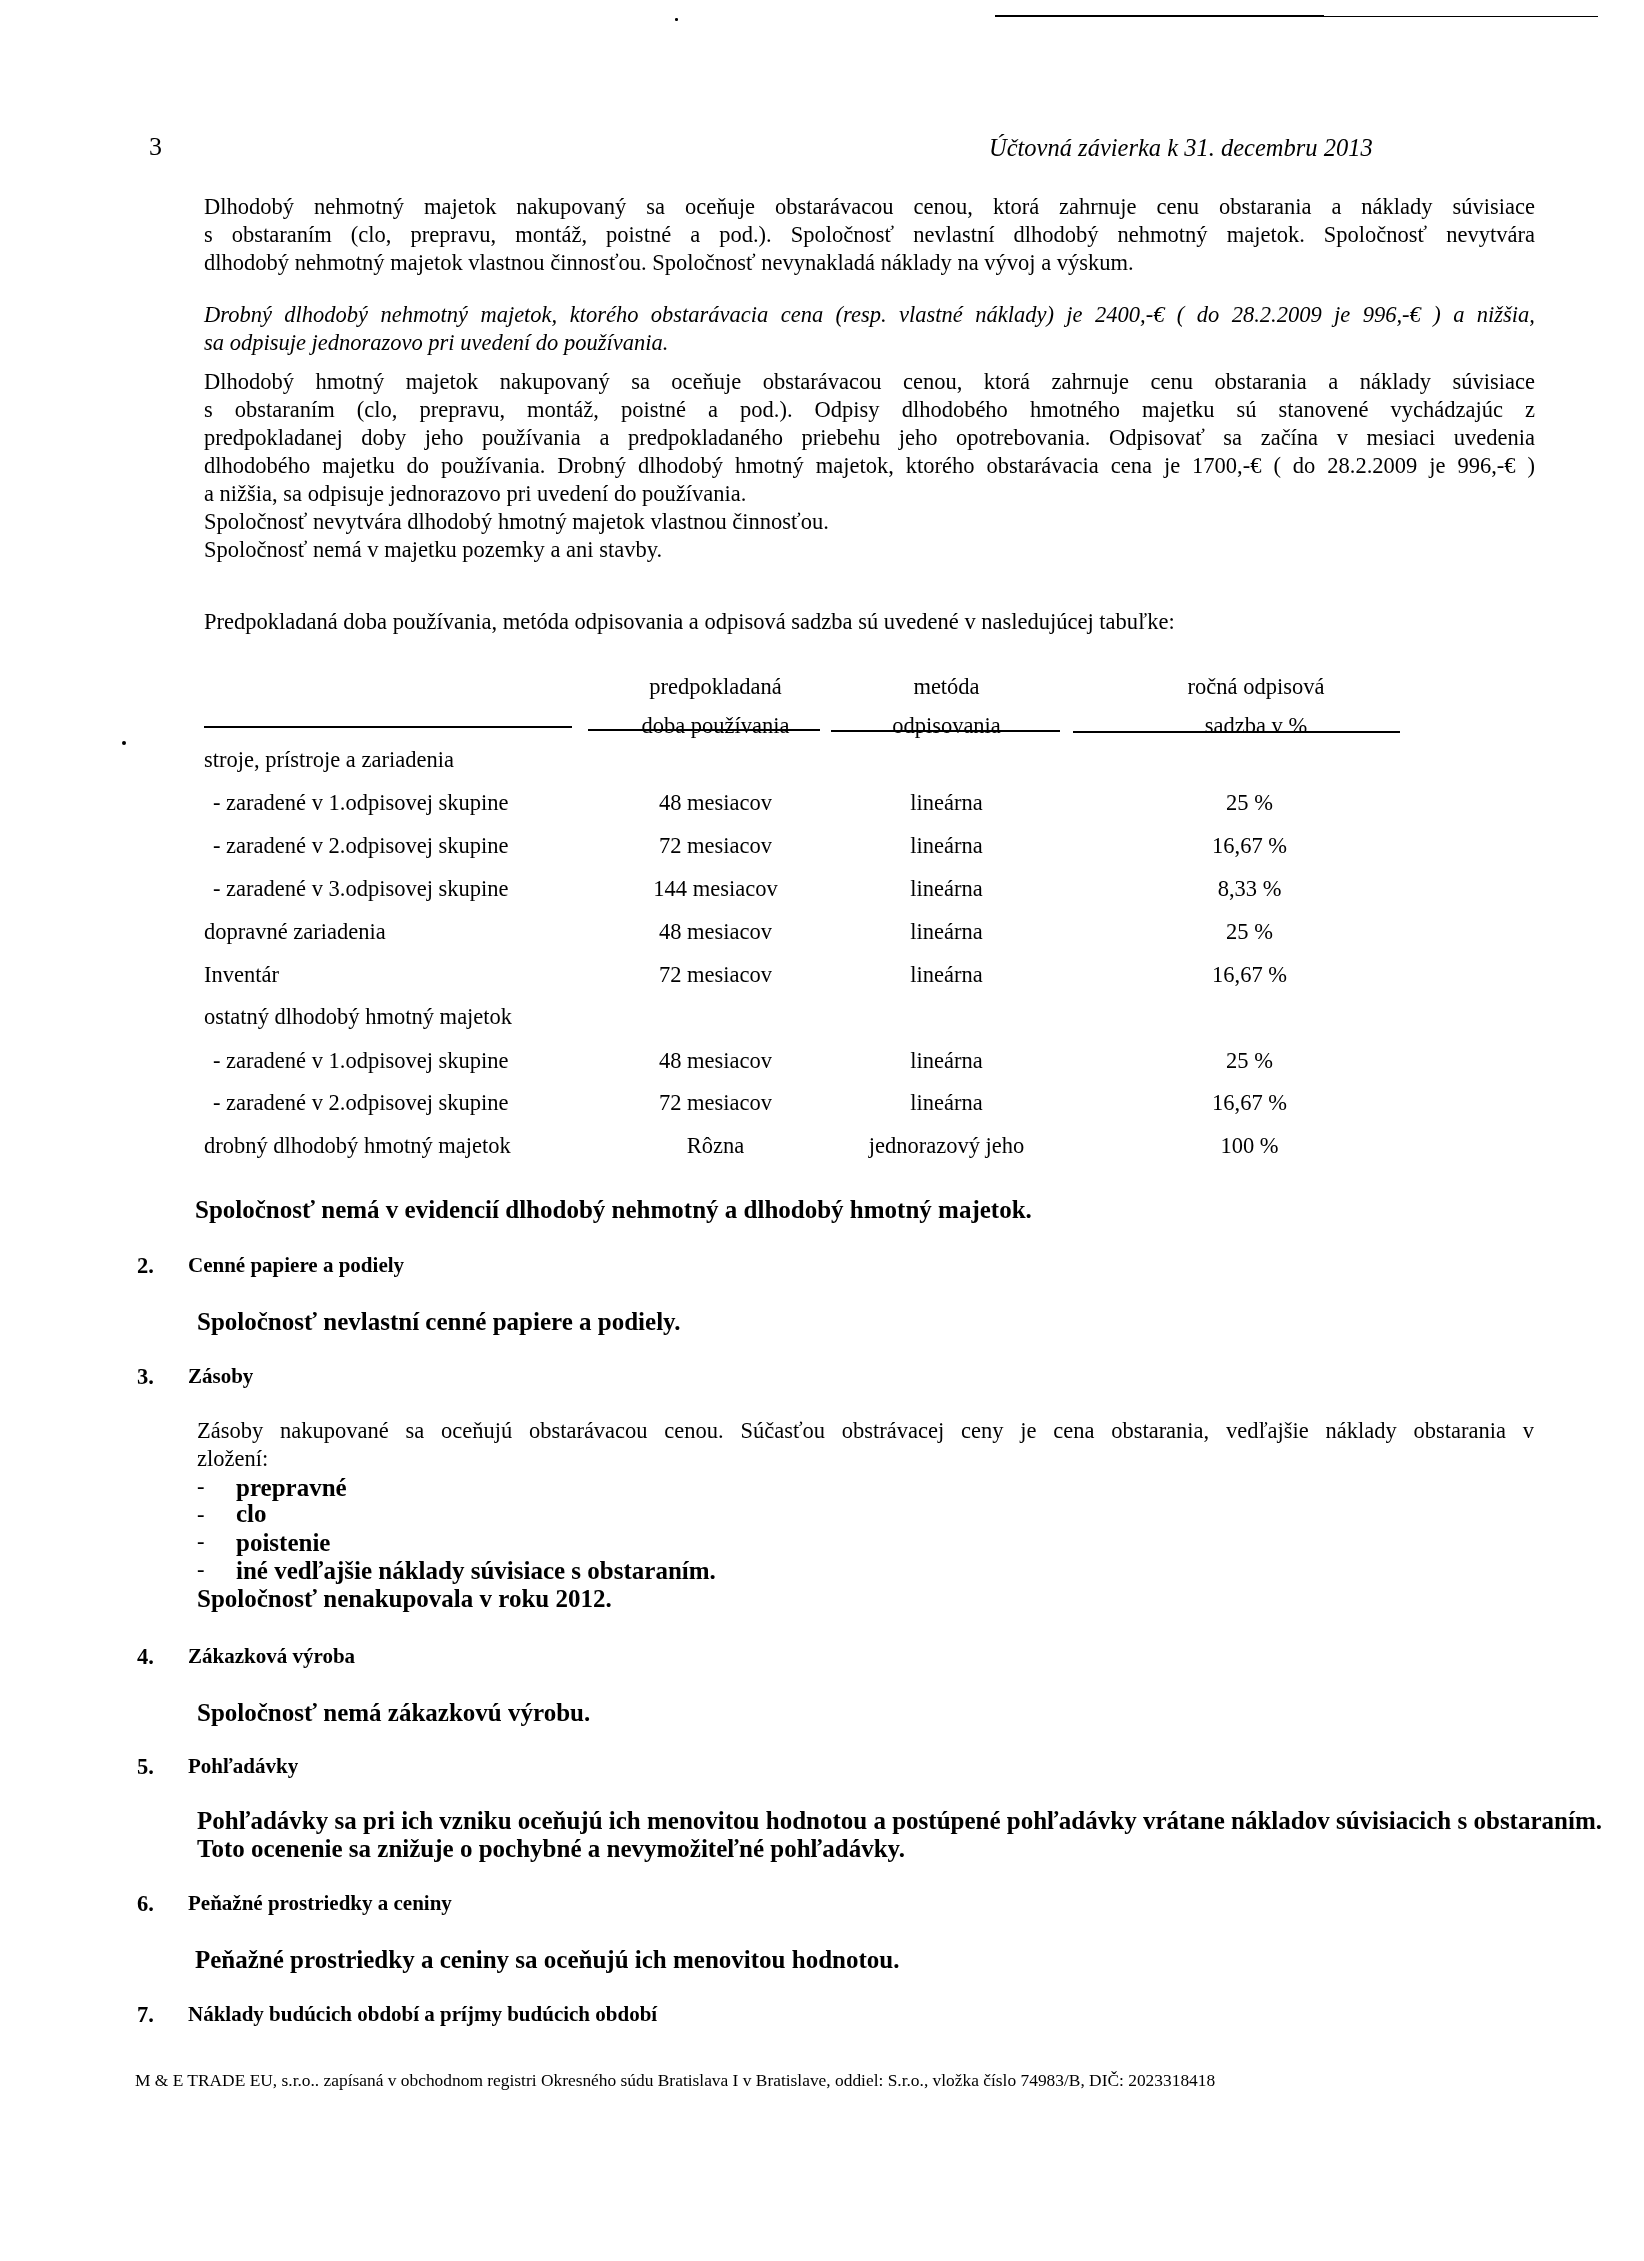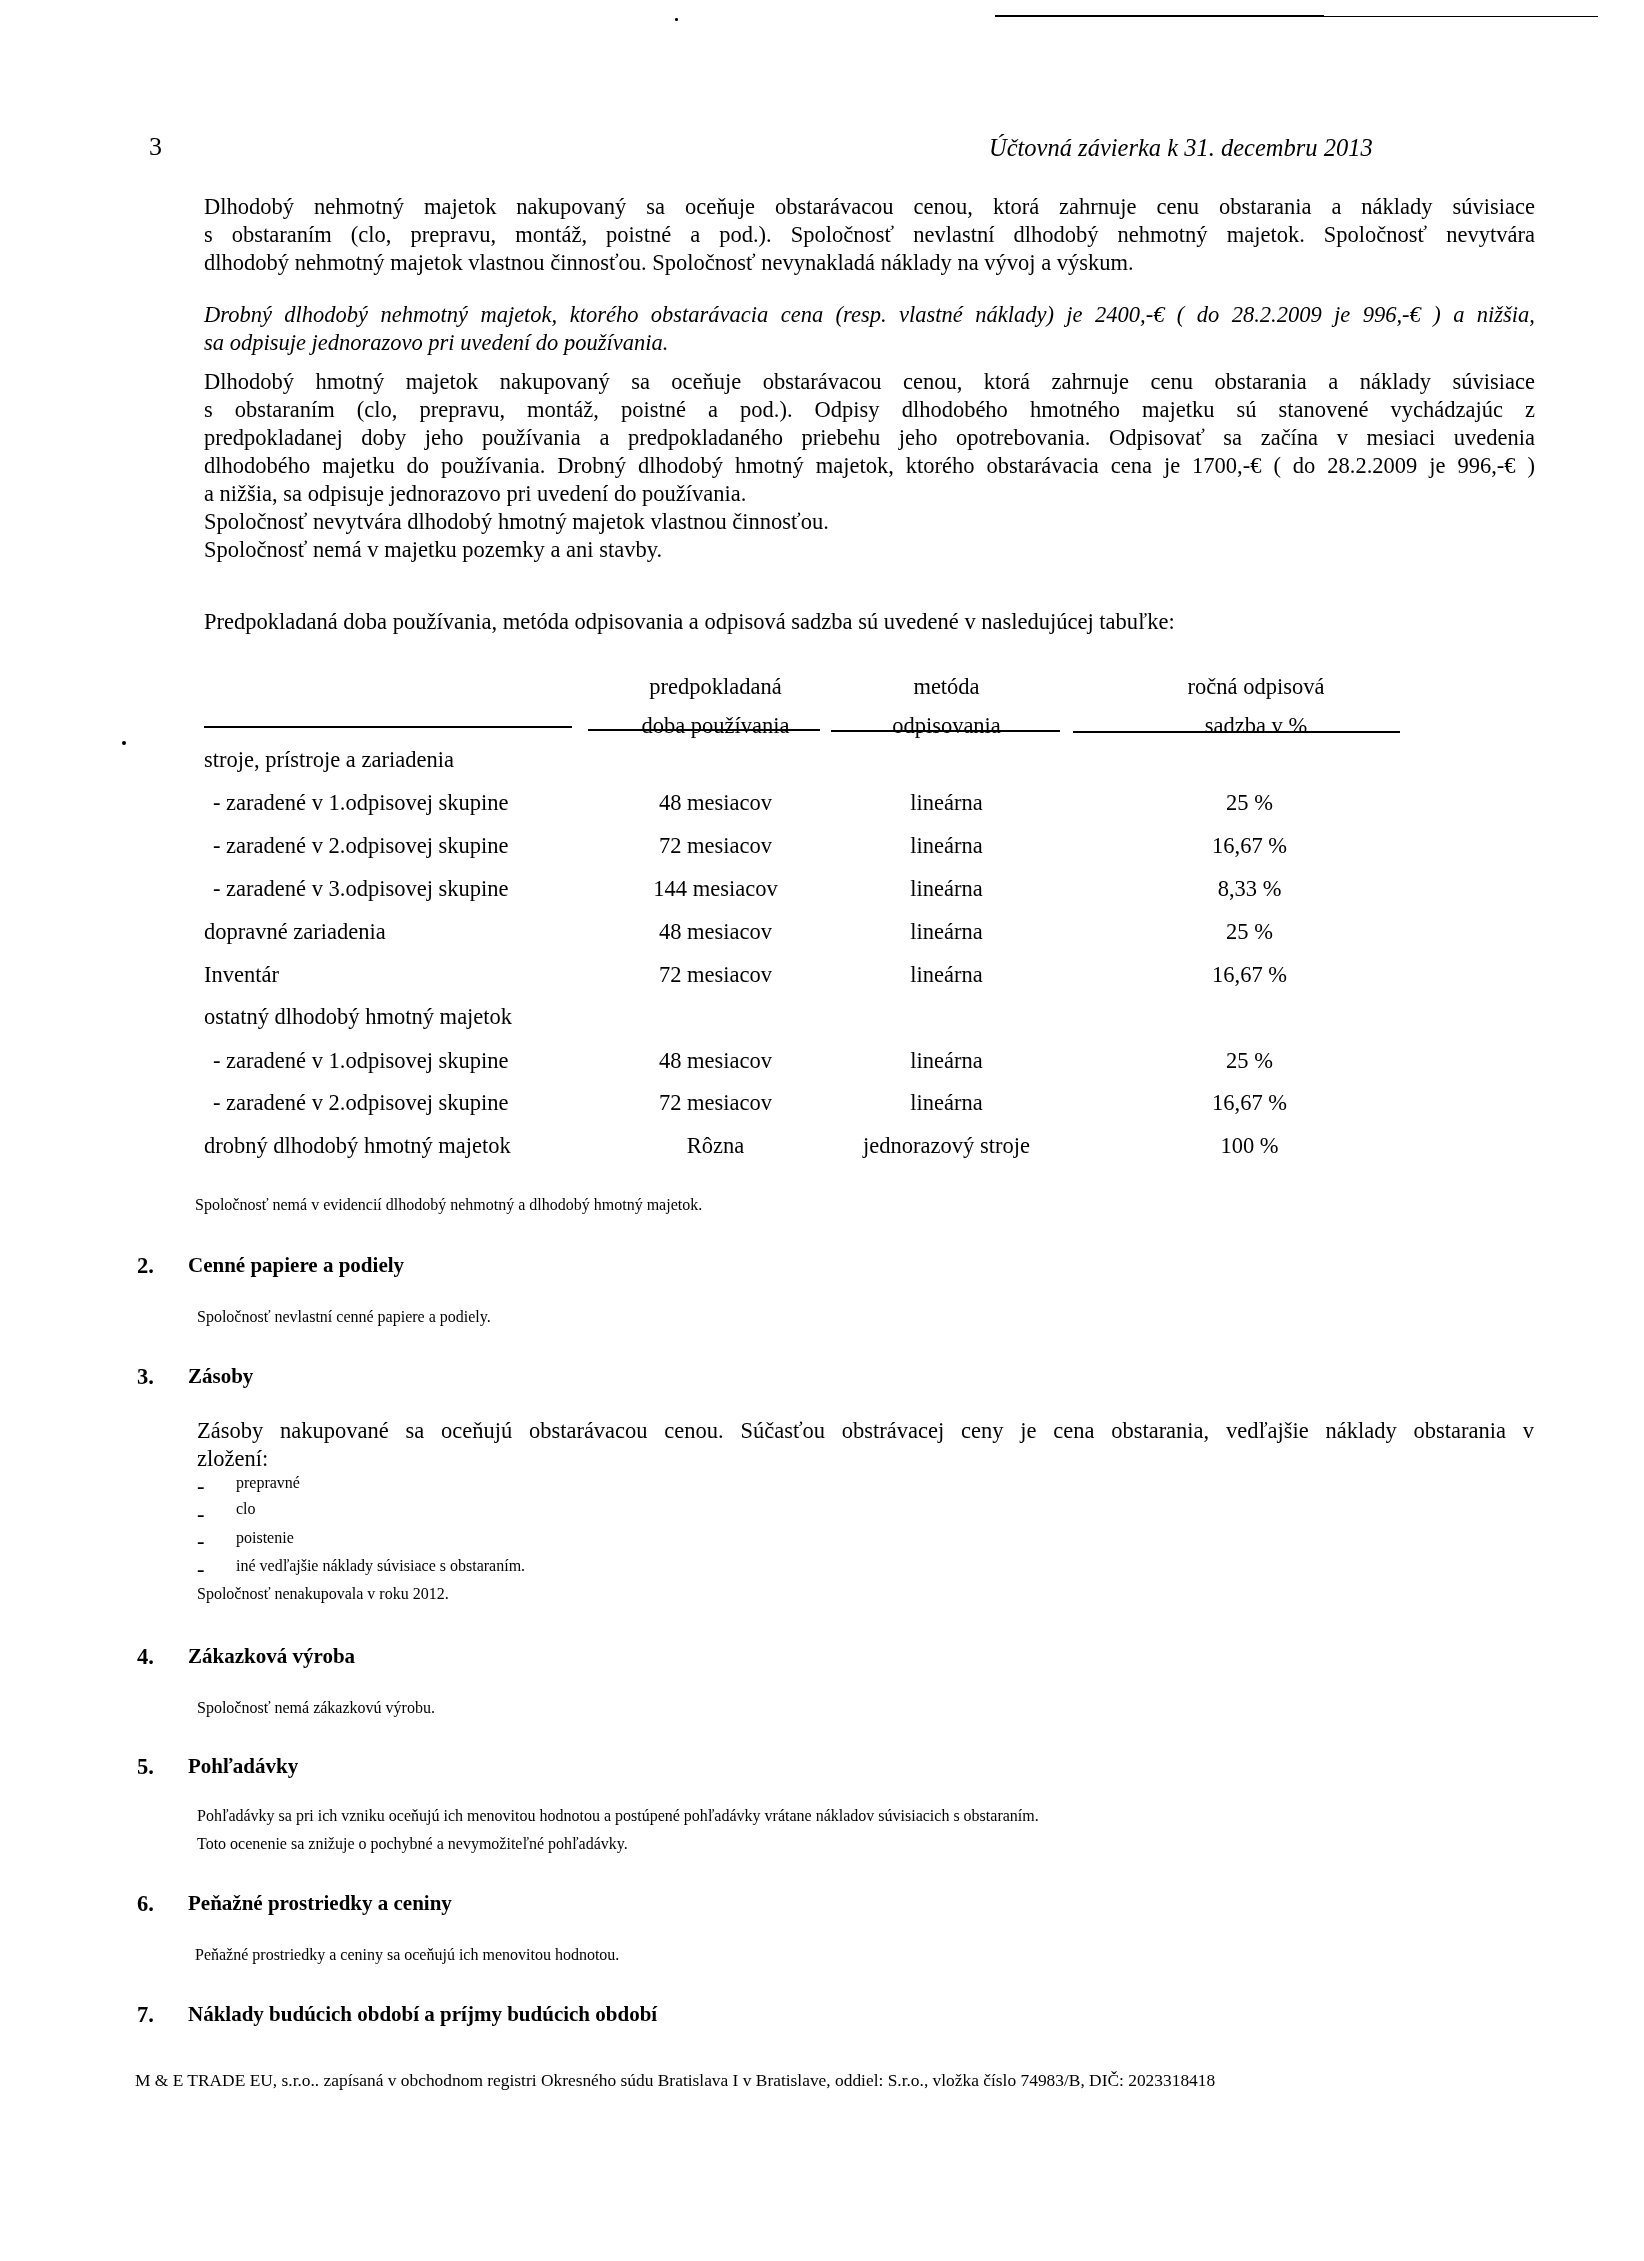--- a/index.html
+++ b/index.html
@@ -22,21 +22,21 @@
   .tbl-head { position: absolute; text-align: center; line-height: 39px; font-size: 22.5px; }
   .tbl-rule { position: absolute; height: 1.9px; background: #000; }
   .tbl-cell { position: absolute; font-size: 22.5px; white-space: nowrap; }
   .c-label { left: 204px; }
   .c-life { left: 593px; width: 245px; text-align: center; }
   .c-method { left: 837px; width: 219px; text-align: center; }
   .c-rate { left: 1108px; width: 283px; text-align: center; }
 
   .sec-num { position: absolute; left: 137px; font-weight: bold; font-size: 22.5px; }
   .sec-title { position: absolute; left: 188px; font-weight: bold; font-size: 21px; white-space: nowrap; }
-  .txt { position: absolute; font-size: 16px; white-space: nowrap; }
+  .txt { position: absolute; font-size: 25px; white-space: nowrap; font-weight: bold; }
   .bullet-dash { position: absolute; left: 197px; font-size: 22.5px; }
   .footer { left: 135px; top: 2070px; font-size: 17.4px; white-space: nowrap; }
 </style>
 </head>
 <body>
 
 <div class="scan-line" style="left:995px; top:15px; width:329px;"></div>
 <div class="scan-line" style="left:1205px; top:16px; width:316px; height:1.3px;"></div>
 <div class="scan-line" style="left:1443px; top:16px; width:155px; height:1.3px;"></div>
 <div class="speck" style="left:675px; top:18px; width:2.6px; height:2.6px;"></div>
@@ -139,21 +139,21 @@
       </div>
       <div>
         <div class="tbl-cell c-label" style="top: 1090px; left: 213px;">- zaradené v 2.odpisovej skupine</div>
         <div class="tbl-cell c-life" style="top: 1090px;">72 mesiacov</div>
         <div class="tbl-cell c-method" style="top: 1090px;">lineárna</div>
         <div class="tbl-cell c-rate" style="top: 1090px;">16,67 %</div>
       </div>
       <div>
         <div class="tbl-cell c-label" style="top: 1133px;">drobný dlhodobý hmotný majetok</div>
         <div class="tbl-cell c-life" style="top: 1133px;">Rôzna</div>
-        <div class="tbl-cell c-method" style="top: 1133px;">jednorazový stroje</div>
+        <div class="tbl-cell c-method" style="top: 1133px;">jednorazový jeho</div>
         <div class="tbl-cell c-rate" style="top: 1133px;">100 %</div>
       </div>
     </div>
 
   <div class="txt" style="left:195px; top:1196px;">Spoločnosť nemá v evidencií dlhodobý nehmotný a dlhodobý hmotný majetok.</div>
 </div>
 
 <div class="sec-num" style="top:1253px;">2.</div>
 <div class="sec-title" style="top:1253px;">Cenné papiere a podiely</div>
 <div class="txt" style="left:197px; top:1308px;">Spoločnosť nevlastní cenné papiere a podiely.</div>

